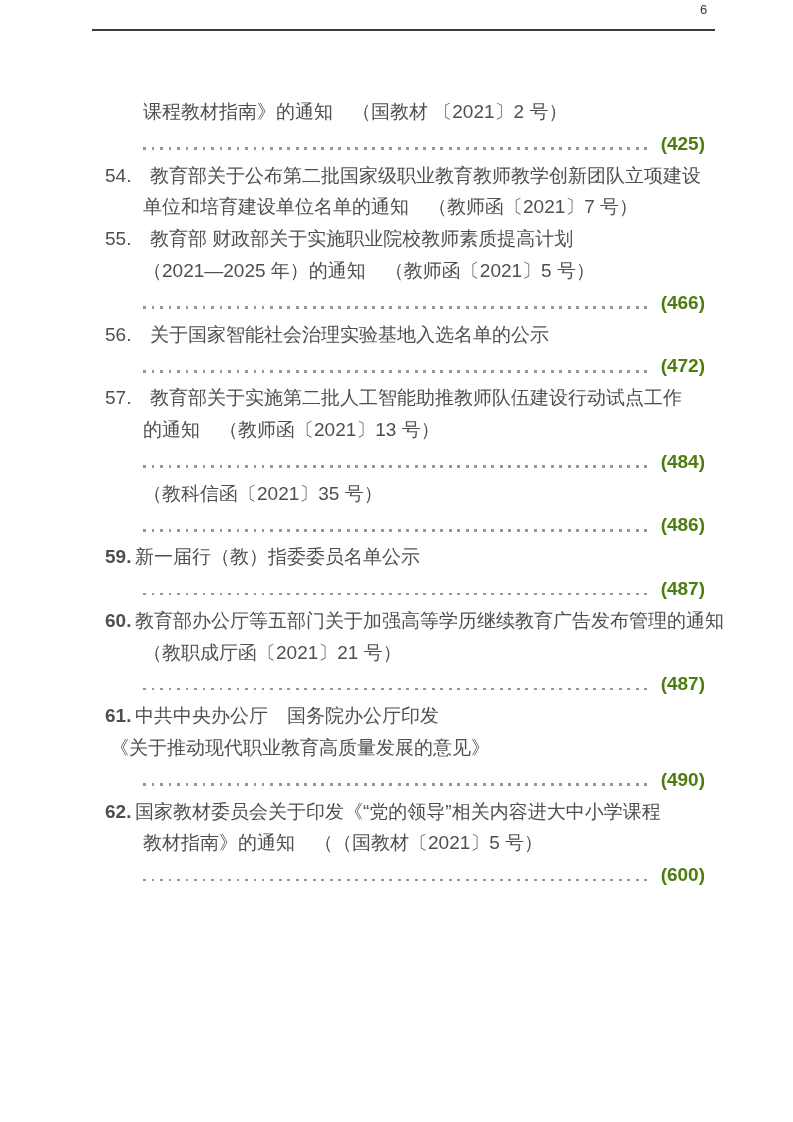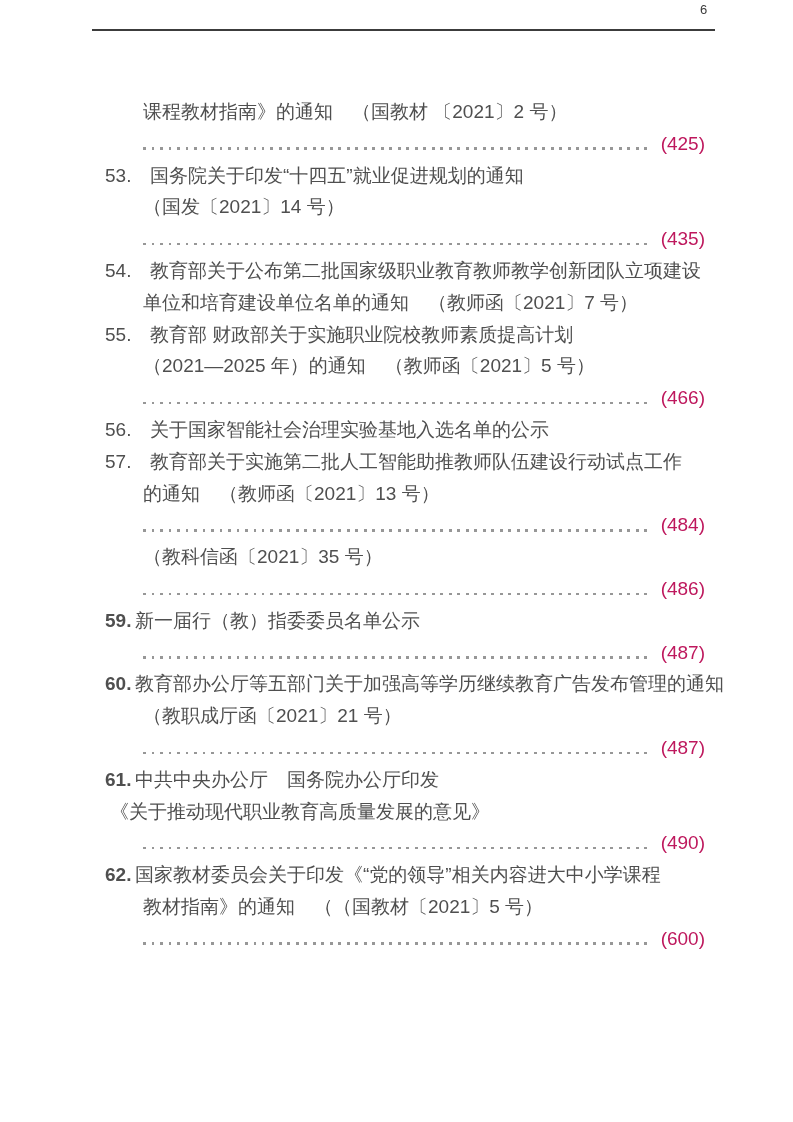--- a/index.html
+++ b/index.html
@@ -63,63 +63,60 @@
   }
   .dots {
     flex: 1;
     height: 2.5px;
     position: relative;
     top: 5px;
     margin-right: 12px;
     background: repeating-linear-gradient(90deg, #979797 0 2.5px, transparent 2.5px 8.5px);
   }
   .page-ref {
-    color: #be185d;
+    color: #4d7c0f;
+    font-weight: bold;
   }
 </style>
 </head>
 <body>
 
 <div class="page">
   <div class="page-num-top">6</div>
   <div class="rule"></div>
   <div class="toc">
   <div class="entry">
     <div class="line cont"><span>课程教材指南》的通知　（国教材 〔2021〕2 号）</span></div>
         <div class="dotline">
       <span class="dots"></span>
       <span class="page-ref">(425)</span>
     </div>
   </div>
 
-  <div class="entry">
-    <div class="line"><span class="num">53.</span><span>国务院关于印发“十四五”就业促进规划的通知</span></div>
-        <div class="line cont"><span>（国发〔2021〕14 号）</span></div>
-        <div class="dotline">
-      <span class="dots"></span>
-      <span class="page-ref">(435)</span>
-    </div>
-  </div>
 
   <div class="entry">
     <div class="line"><span class="num">54.</span><span>教育部关于公布第二批国家级职业教育教师教学创新团队立项建设</span></div>
         <div class="line cont"><span>单位和培育建设单位名单的通知　（教师函〔2021〕7 号）</span></div>
   </div>
 
   <div class="entry">
     <div class="line"><span class="num">55.</span><span>教育部 财政部关于实施职业院校教师素质提高计划</span></div>
         <div class="line cont"><span>（2021—2025 年）的通知　（教师函〔2021〕5 号）</span></div>
         <div class="dotline">
       <span class="dots"></span>
       <span class="page-ref">(466)</span>
     </div>
   </div>
 
   <div class="entry">
     <div class="line"><span class="num">56.</span><span>关于国家智能社会治理实验基地入选名单的公示</span></div>
+        <div class="dotline">
+      <span class="dots"></span>
+      <span class="page-ref">(472)</span>
+    </div>
   </div>
 
   <div class="entry">
     <div class="line"><span class="num">57.</span><span>教育部关于实施第二批人工智能助推教师队伍建设行动试点工作</span></div>
         <div class="line cont"><span>的通知　（教师函〔2021〕13 号）</span></div>
         <div class="dotline">
       <span class="dots"></span>
       <span class="page-ref">(484)</span>
     </div>
   </div>

